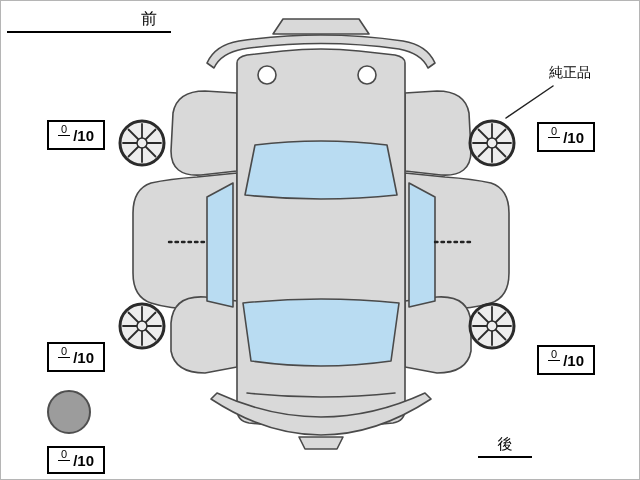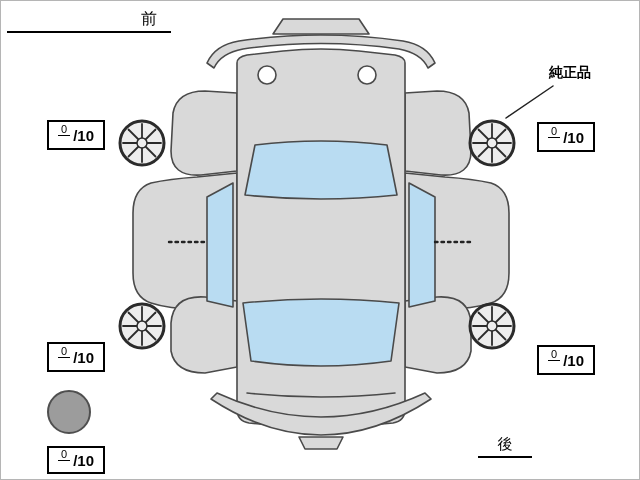--- a/index.html
+++ b/index.html
@@ -24,21 +24,21 @@
     font-size:16px;
   }
   .rear-label{
     left:477px;top:434px;width:54px;
     border-bottom:2px solid #000;
     text-align:center;padding-bottom:2px;
     font-size:15px;
   }
   .genuine-label{
     left:548px;top:63px;
-    font-size:14px;font-weight:bold;
+    font-size:14px;font-weight:normal;
   }
   .score-box{
     position:absolute;
     width:58px;height:30px;
     box-sizing:border-box;
     border:2px solid #000;
     background:#fff;
     display:flex;align-items:center;justify-content:center;
     gap:3px;
   }

